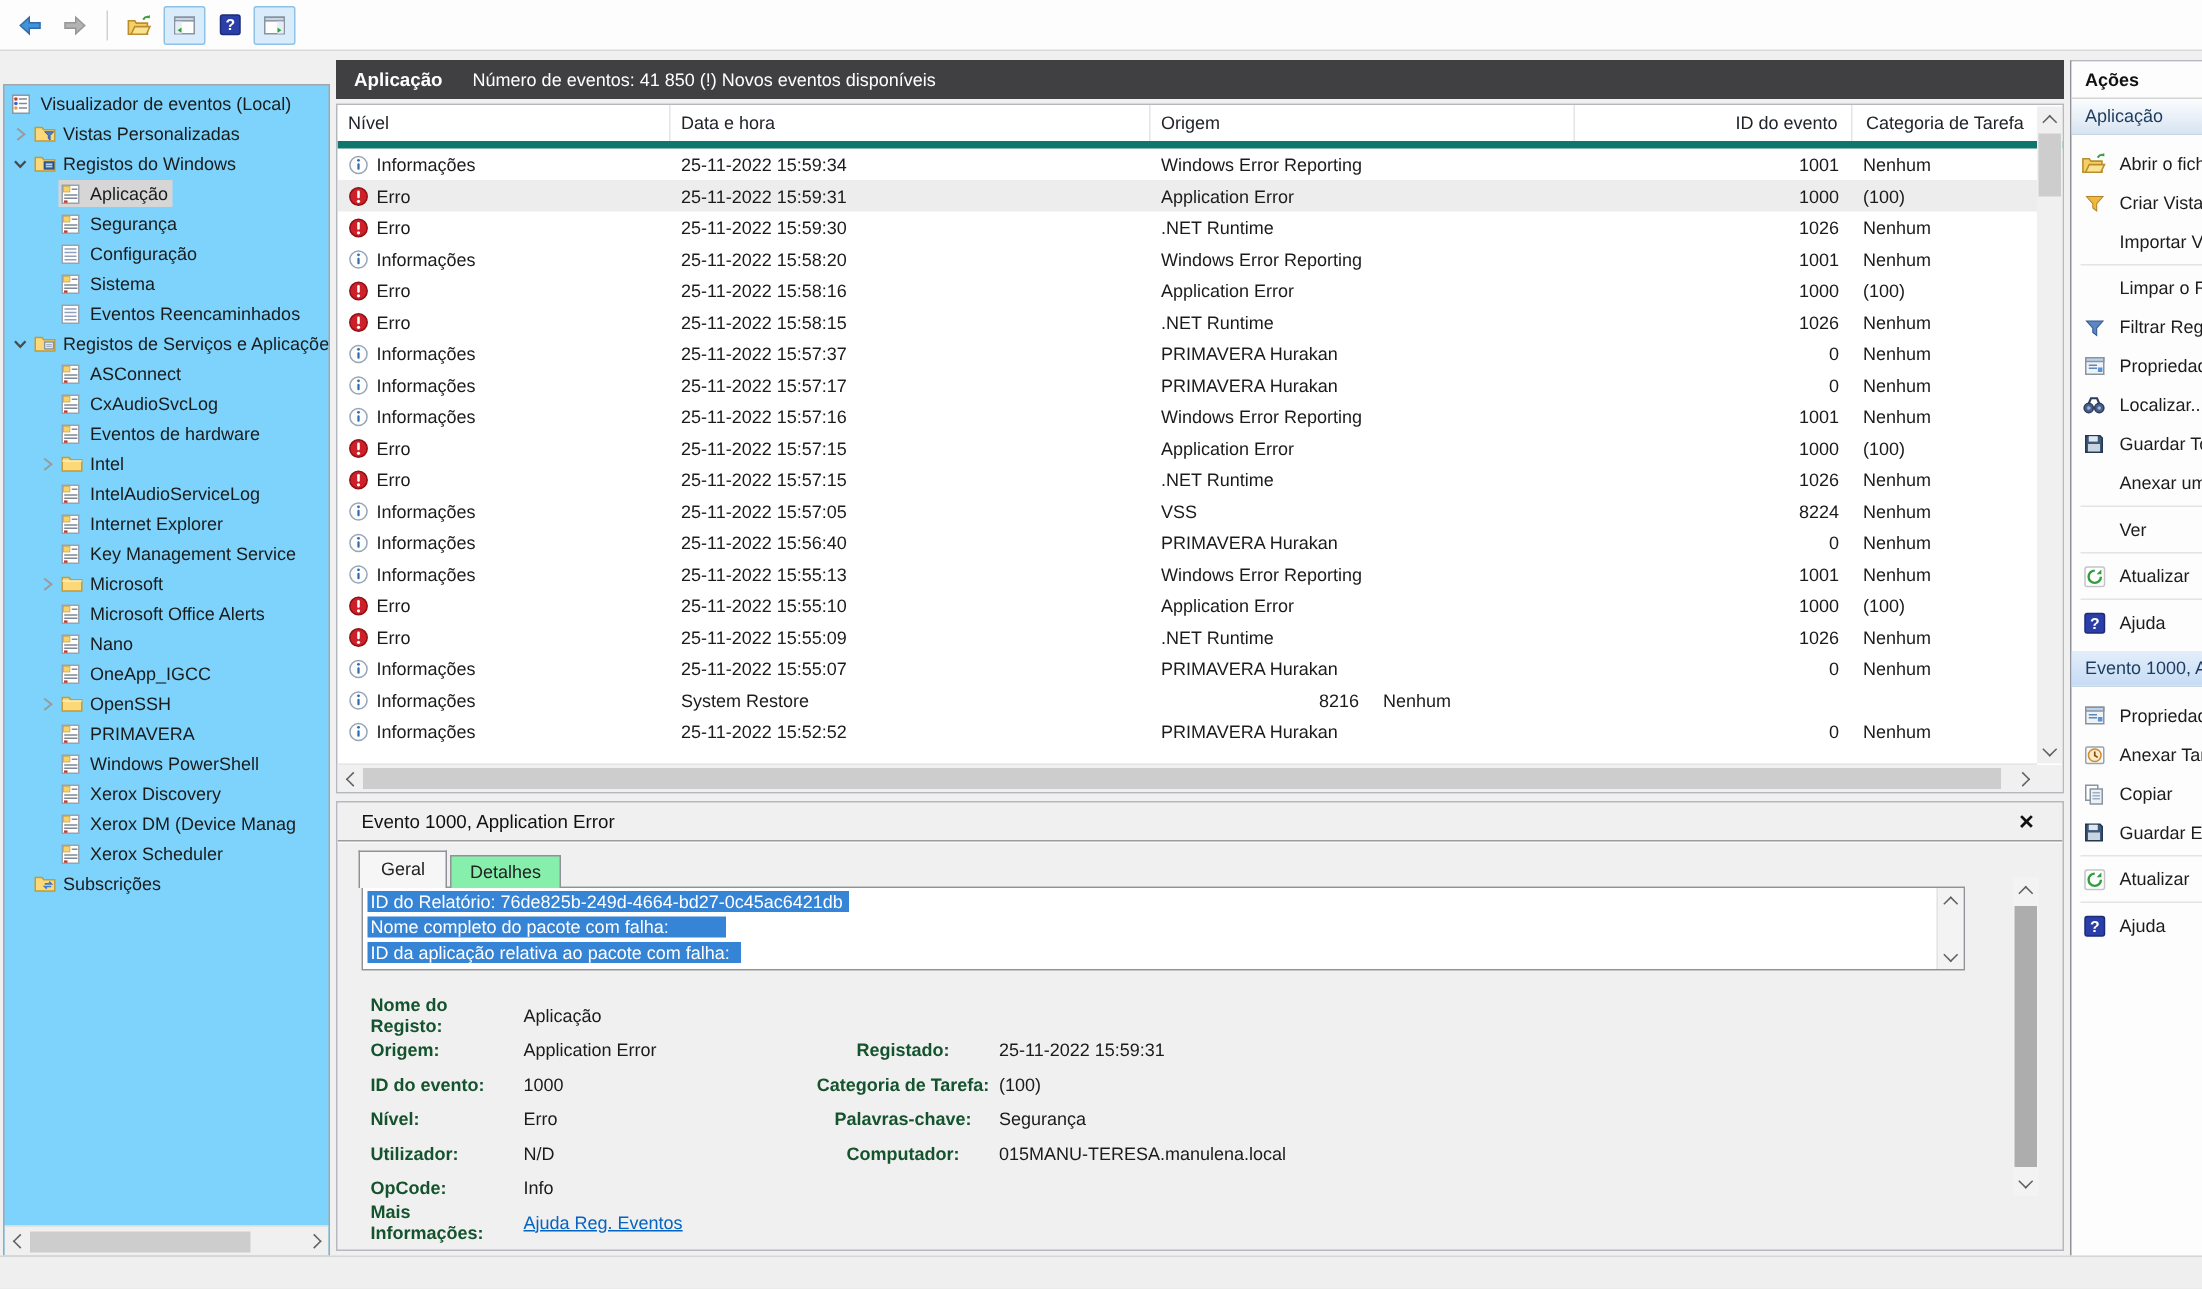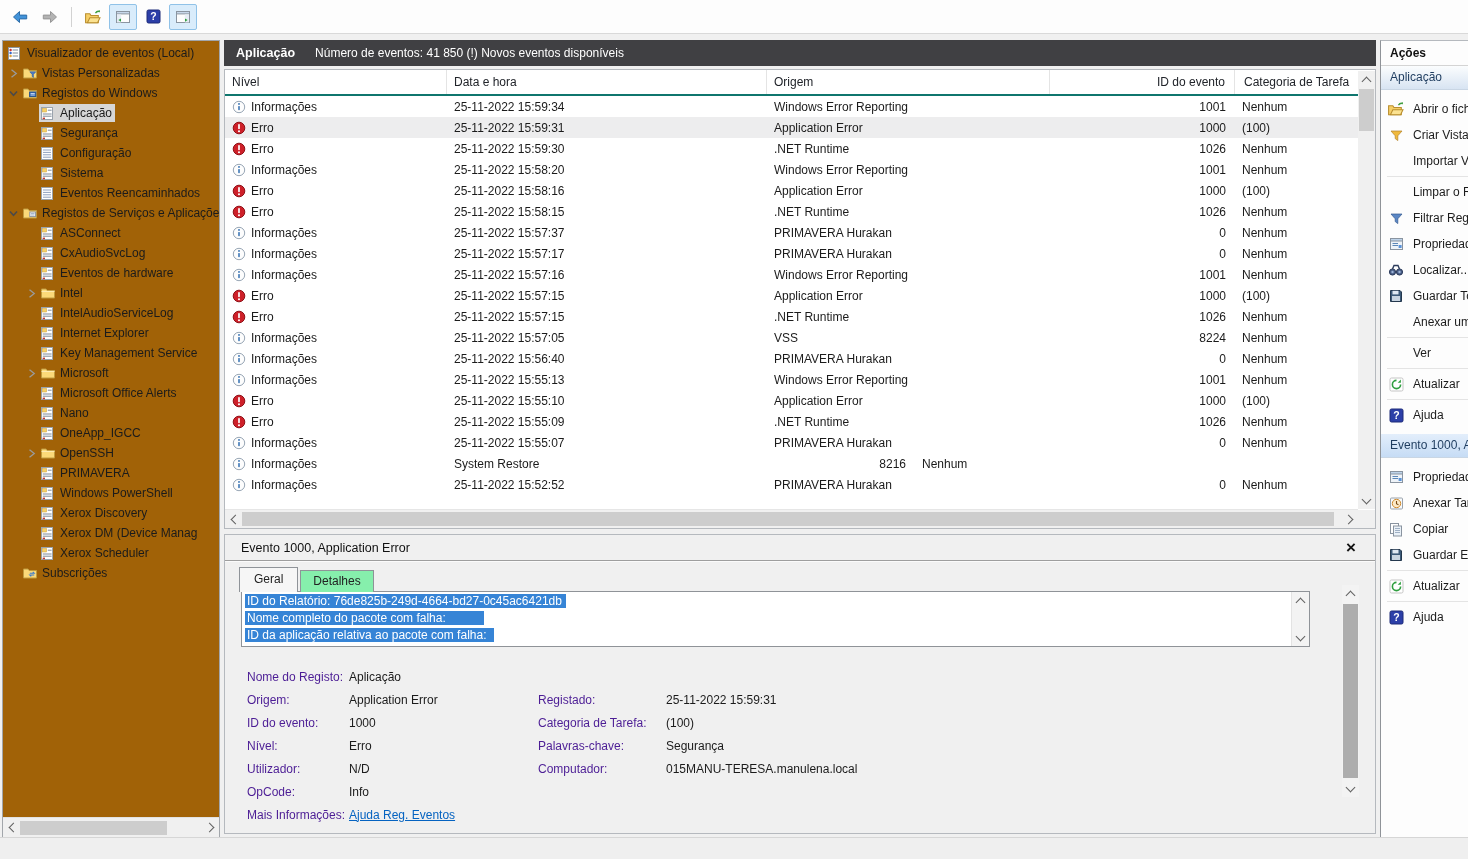--- a/index.html
+++ b/index.html
@@ -9,21 +9,21 @@
   
   .toolbar{position:absolute;top:0;left:0;right:0;height:33px;background:#fdfdfd;
            border-bottom:1px solid #d9d9d9;display:flex;align-items:center;padding-left:6px;gap:2px;}
   .tb-btn{display:flex;align-items:center;justify-content:center;width:26px;height:24px;border:1px solid transparent;border-radius:2px;}
   .tb-btn.active{background:#d9ecfb;border-color:#90c2e8;}
   .tb-btn.disabled{opacity:.9;}
   .tb-sep{width:1px;height:20px;background:#d2d2d2;margin:0 5px;}
   .tb-ico{display:flex;}
   
   .main{position:absolute;top:36px;left:0;right:0;bottom:21px;}
-  .tree-panel{position:absolute;left:2px;top:4px;width:216px;bottom:0;background:#a16207;border:1px solid #a2a6ab;overflow:hidden;}
+  .tree-panel{position:absolute;left:2px;top:20px;width:216px;bottom:0;background:#7dd3fc;border:1px solid #a2a6ab;overflow:hidden;}
   .tree-scroll{position:absolute;top:2px;left:0;right:0;bottom:20px;overflow:hidden;}
   .tree-item{display:flex;align-items:center;height:20px;white-space:nowrap;}
   .tree-item.lvl0{padding-left:3px;}
   .tree-item.lvl1{padding-left:3px;}
   .tree-item.lvl2{padding-left:21px;}
   .expander{display:inline-flex;width:15px;height:15px;align-items:center;justify-content:center;flex:0 0 15px;}
   .tlabel-group{display:inline-flex;align-items:center;height:18px;padding:0 3px 0 1px;}
   .tlabel-group.selected{background:#d6d6d6;}
   .ticon{display:inline-flex;width:18px;justify-content:flex-start;}
   .tlabel{padding-left:2px;}
@@ -35,21 +35,21 @@
   .chev.left{transform:rotate(135deg);margin-left:3px;}
   .chev.right{transform:rotate(-45deg);margin-right:3px;}
   .sb-arrow{display:flex;align-items:center;justify-content:center;width:17px;height:17px;flex:0 0 17px;}
   .sb-thumb{background:#cdcdcd;}
   
   .center{position:absolute;left:224px;top:4px;width:1152px;bottom:0;}
   .events-bar{position:absolute;top:0;left:0;right:0;height:26px;background:#404043;color:#fff;
               display:flex;align-items:center;padding:0 12px;gap:20px;white-space:nowrap;}
   .events-bar .ttl{font-weight:bold;font-size:12.5px;}
   .table-outer{position:absolute;top:29px;left:0;right:0;height:458px;background:#fff;border:1px solid #b5b9be;overflow:hidden;}
-  .thead{display:flex;height:24px;border-bottom:2px solid #0f766e;align-items:center;}
+  .thead{display:flex;height:24px;border-bottom:5px solid #0f766e;align-items:center;}
   .th{height:100%;display:flex;align-items:center;padding-left:7px;border-right:1px solid #e4e4e4;box-sizing:border-box;color:#21242a;white-space:nowrap;overflow:hidden;}
   .c0{width:222px;}.c1{width:320px;}.c2{width:283px;}.c3{width:185px;justify-content:flex-end;padding-right:9px;padding-left:0;}
   .c4{width:125px;padding-left:9px;border-right:none;}
   .tbody{overflow:hidden;height:415px;}
   .tr{display:flex;height:21px;align-items:flex-start;}
   .tr.selected{background:#ededee;}
   .td{display:flex;align-items:center;height:100%;box-sizing:border-box;padding-left:7px;white-space:nowrap;overflow:hidden;}
   .td.c3{justify-content:flex-end;padding-right:9px;padding-left:0;}
   .lvl-ico{display:inline-flex;margin-right:5px;}
   .v-scroll{position:absolute;top:1px;right:0;width:17px;bottom:19px;background:#f0f0f0;display:flex;flex-direction:column;align-items:center;}
@@ -68,25 +68,25 @@
   .tab{padding:3px 12px 3px 12px;border:1px solid #8f9398;border-bottom:none;background:#86efac;color:#222;margin-right:2px;position:relative;top:1px;height:15px;}
   .tab.active{background:#f6f6f6;padding:4px 14px;top:1px;height:16px;border-color:#8f9398;z-index:3;}
   .d-textbox{position:relative;margin-left:16px;width:1067px;height:54px;background:#fff;border:1px solid #8f9398;overflow:hidden;z-index:1;}
   .sel-lines{padding:1px 0 0 3px;line-height:17px;}
   .hl{background:#3684d6;color:#fff;padding-left:2px;}
   .hl.p0{padding-right:4px;}.hl.p1{padding-right:38px;}.hl.p2{padding-right:8px;}
   .mini-scroll{position:absolute;top:0;right:0;bottom:0;width:17px;background:#f3f3f3;border-left:1px solid #e3e3e3;
                display:flex;flex-direction:column;justify-content:space-between;align-items:center;}
   .d-fields{position:relative;margin:18px 0 0 22px;}
   .f-row{display:flex;height:23px;align-items:center;}
-  .f-label{width:102px;color:#4c1d95;}
+  .f-label{width:102px;color:#14532d;font-weight:bold;}
   .f-value{color:#1b1b1b;}
   .f-link{color:#0563c1;text-decoration:underline;}
   .f-right{position:absolute;left:291px;top:23px;}
-  .f-right .f-label{width:128px;}
+  .f-right .f-label{width:128px;text-align:center;}
   .d-scroll{position:absolute;right:16px;top:50px;bottom:36px;width:17px;background:#f3f3f3;
             display:flex;flex-direction:column;align-items:center;}
   .d-scroll .sb-thumb{width:15px;flex:1;margin:2px 0;background:#adadad;}
   
   .actions{position:absolute;left:1380px;top:4px;width:150px;bottom:0;background:#fdfdfd;border-left:1px solid #8f9398;border-top:1px solid #b5b9be;overflow:hidden;}
   .a-title{height:24px;line-height:24px;padding-left:9px;font-weight:bold;color:#111;background:#fdfdfd;border-bottom:1px solid #d4d4d4;}
   .a-header{height:23px;line-height:23px;padding-left:9px;color:#1e3c5f;background:linear-gradient(#fbfdfe,#d8e4f2);border-bottom:1px solid #c9d6e4;white-space:nowrap;overflow:hidden;}
   .a-header.hl{background:linear-gradient(#e3eefb,#c6dcf5);}
   .a-list{padding-top:6px;padding-bottom:6px;}
   .a-item{display:flex;align-items:center;height:26px;white-space:nowrap;overflow:hidden;}

